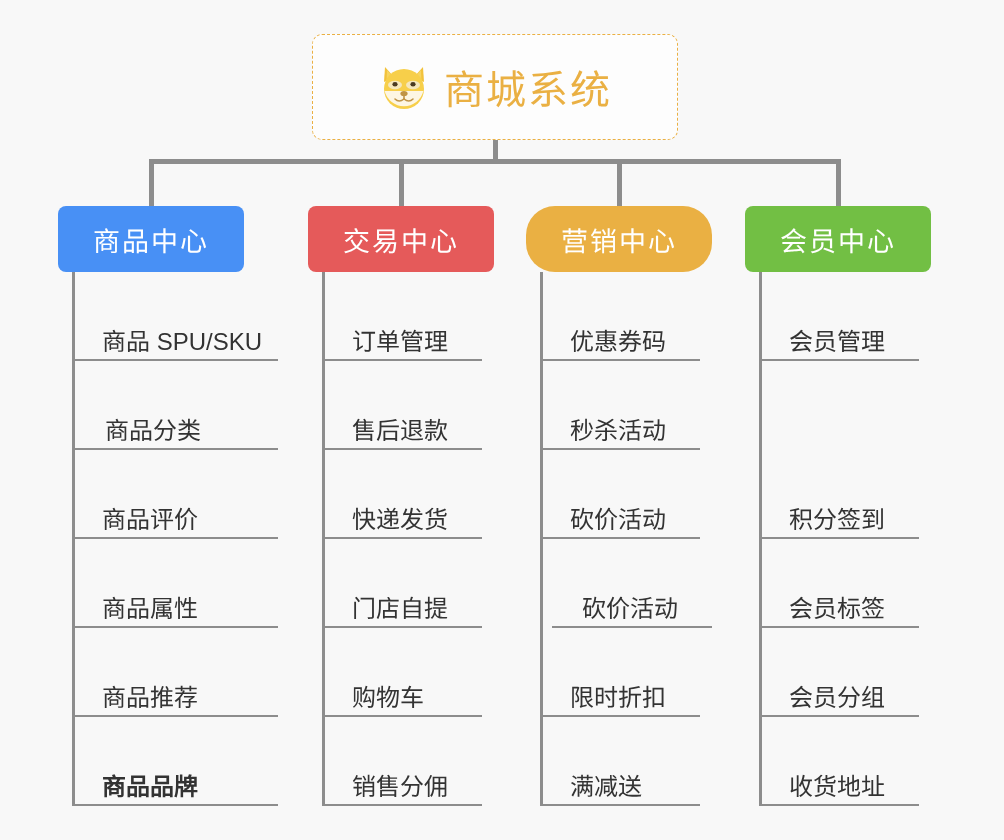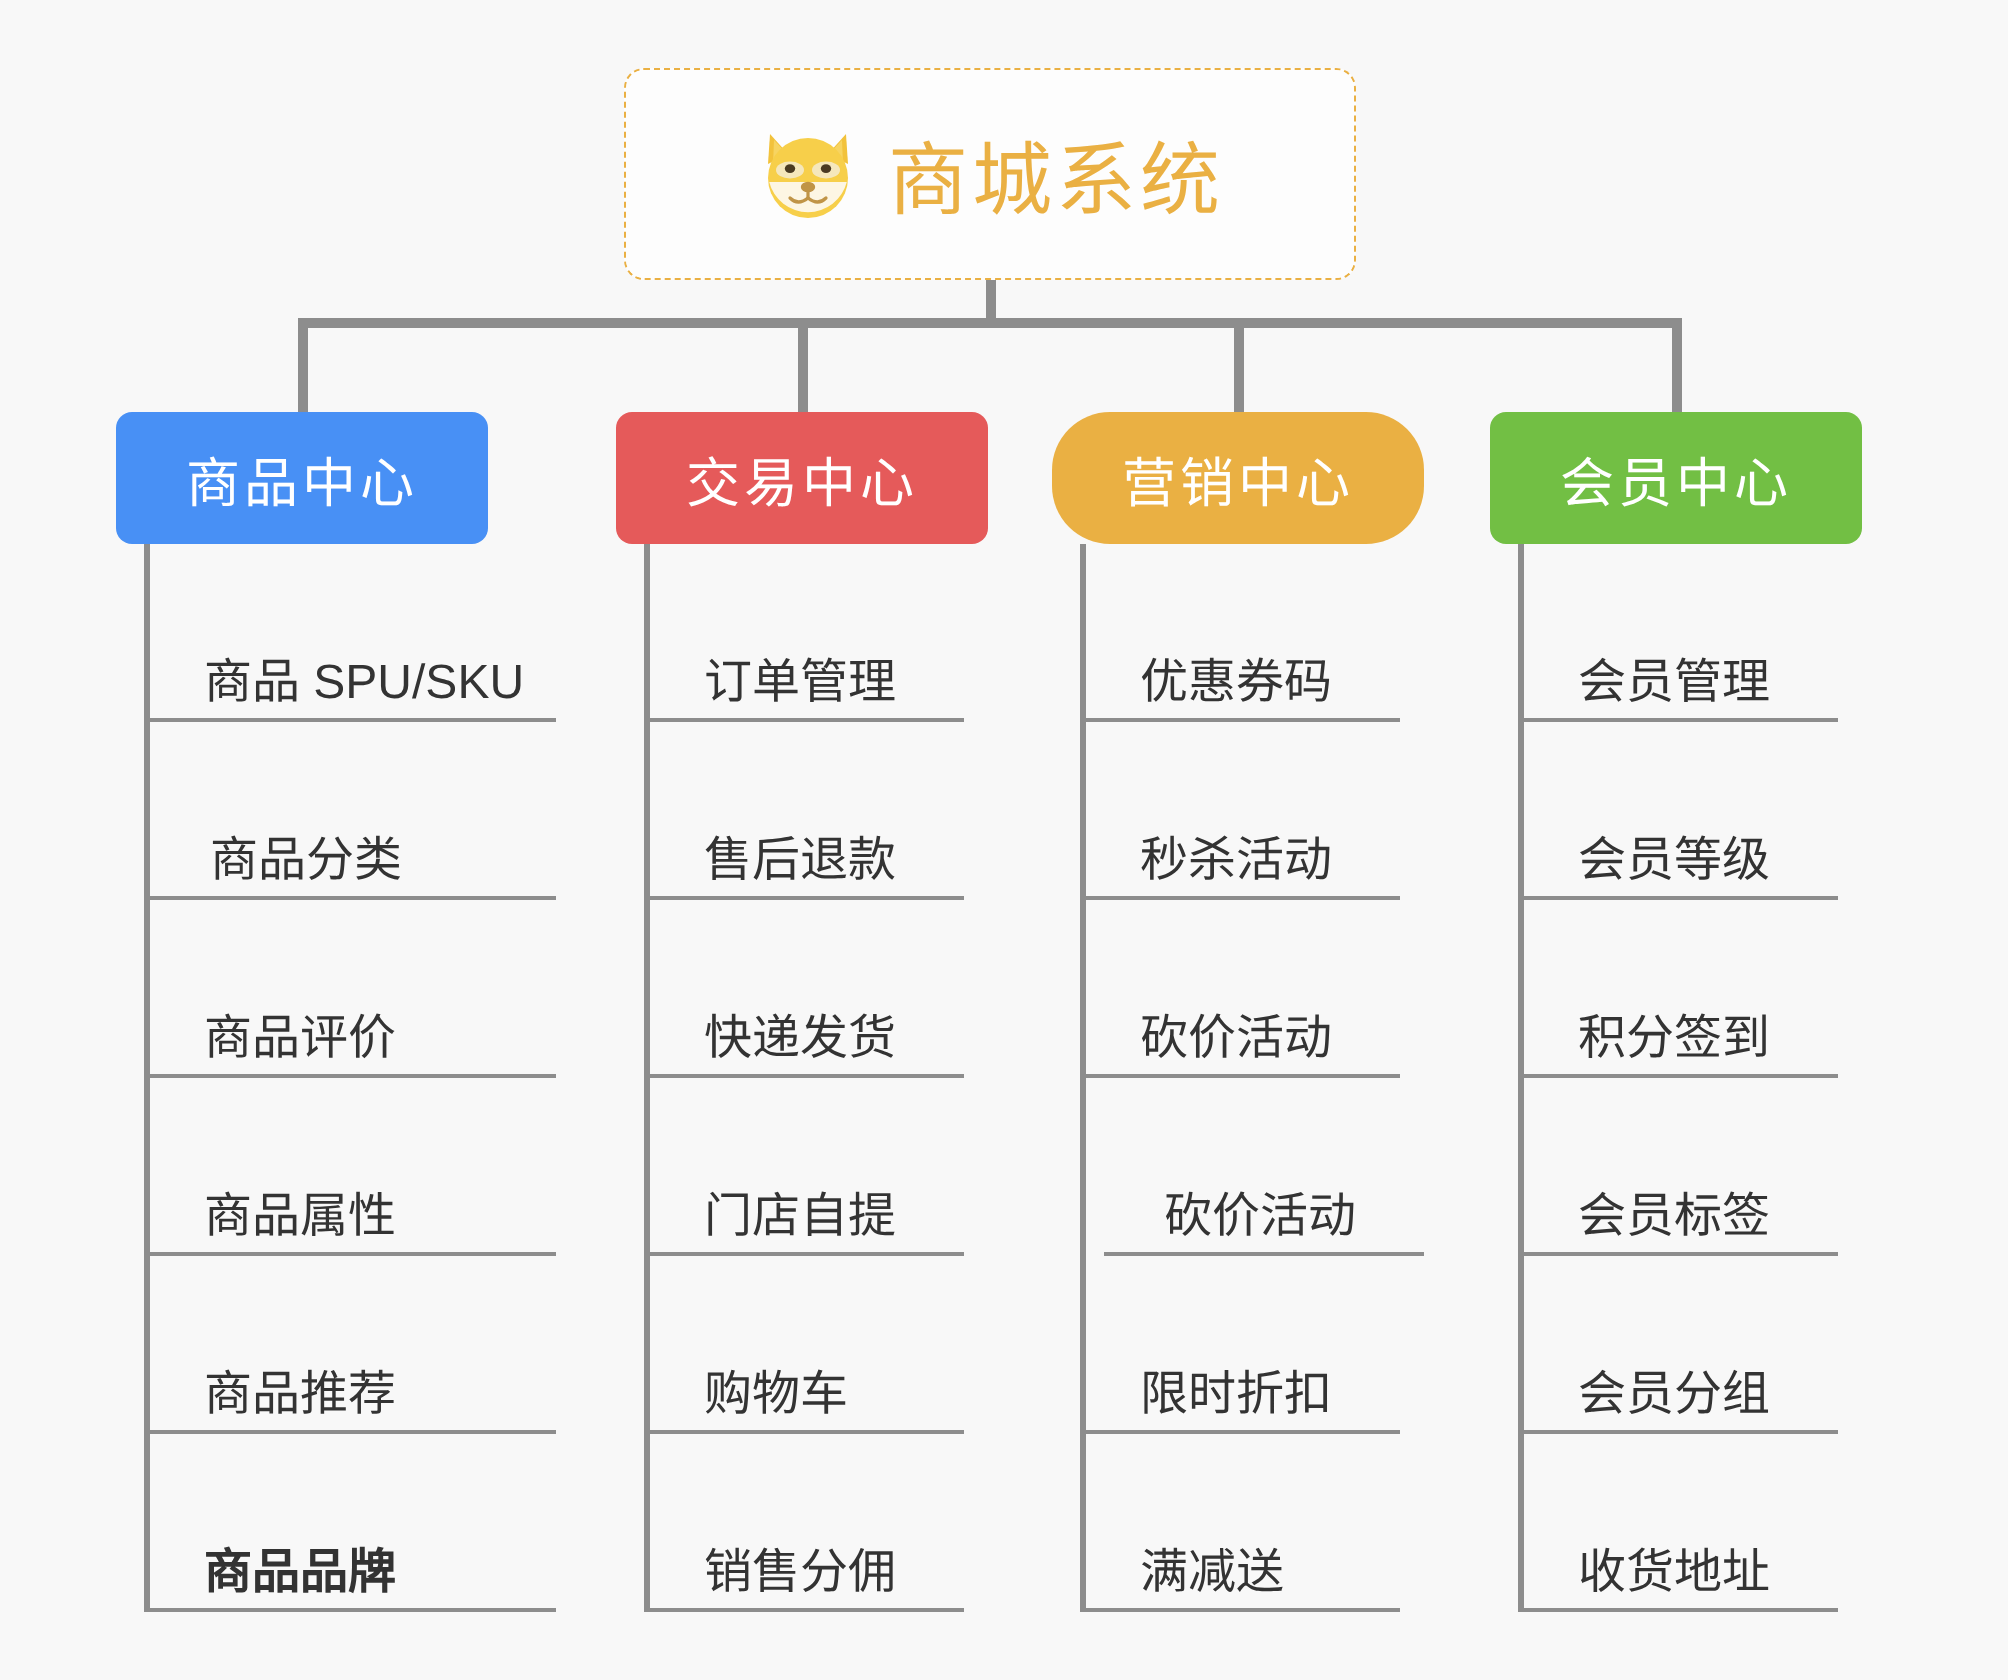--- a/index.html
+++ b/index.html
@@ -231,23 +231,20 @@
         </div>
       </div>
       <div class="cat-box" style="left: 745px; width: 186px; background: rgb(114, 191, 68);">
         <span>会员中心</span>
       </div>
       <div class="branch" style="left: 759px; width: 160px; height: 589px;">
         <div class="branch-trunk" style="background: rgb(141, 141, 141); height: 534px;"></div>
         <div class="leaf" style="top: 0px; width: 160px; border-bottom-color: rgb(141, 141, 141);">
           <span class="leaf-label">会员管理</span>
         </div>
-        <div class="leaf" style="top: 89px; width: 160px; border-bottom-color: rgb(141, 141, 141);">
-          <span class="leaf-label">会员等级</span>
-        </div>
         <div class="leaf" style="top: 178px; width: 160px; border-bottom-color: rgb(141, 141, 141);">
           <span class="leaf-label">积分签到</span>
         </div>
         <div class="leaf" style="top: 267px; width: 160px; border-bottom-color: rgb(141, 141, 141);">
           <span class="leaf-label">会员标签</span>
         </div>
         <div class="leaf" style="top: 356px; width: 160px; border-bottom-color: rgb(141, 141, 141);">
           <span class="leaf-label">会员分组</span>
         </div>
         <div class="leaf" style="top: 445px; width: 160px; border-bottom-color: rgb(141, 141, 141);">

